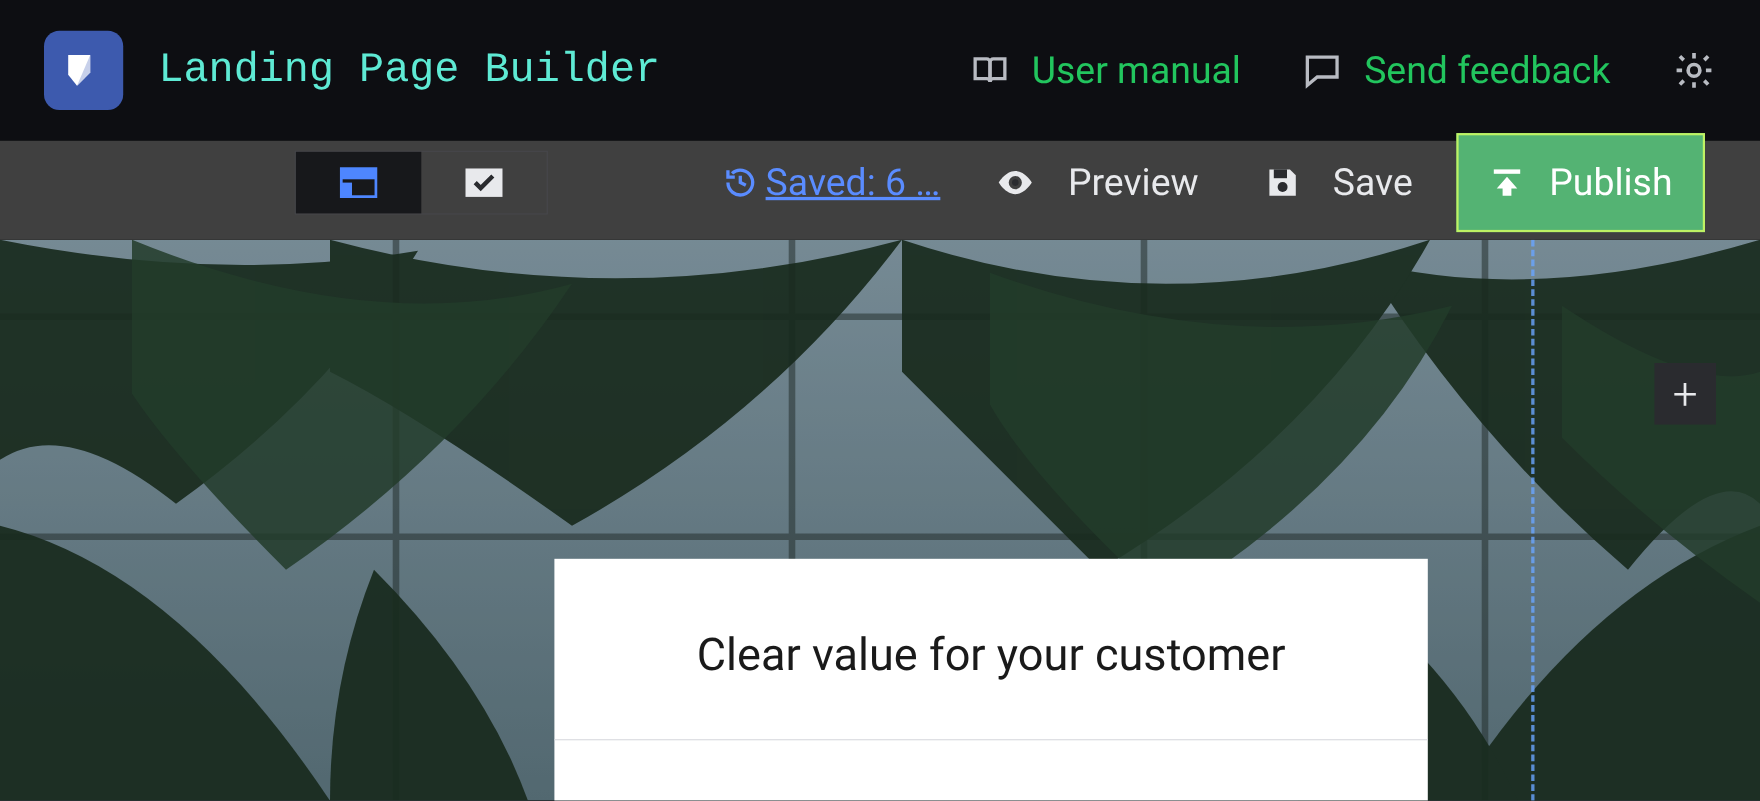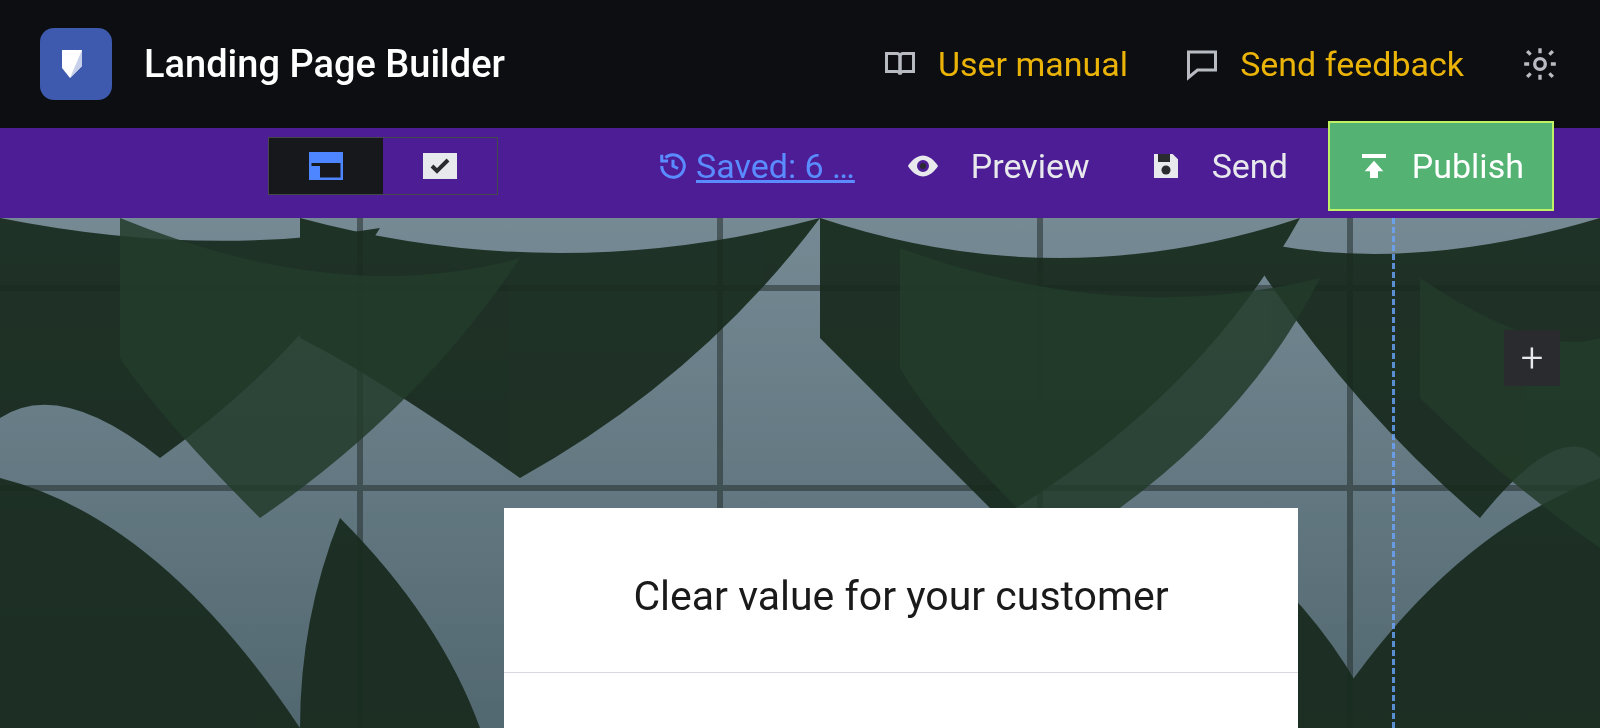--- a/index.html
+++ b/index.html
@@ -17,38 +17,39 @@
   .logo {
     width: 72px; height: 72px;
     background: #3d5aae;
     border-radius: 14px;
     display: flex; align-items: center; justify-content: center;
     margin-right: 32px;
   }
   .app-title {
     font-size: 38px;
     font-weight: 500;
-    color: #ffffff;
+    color: #5eead4;
     flex: 0 0 auto;
+    font-family: Liberation Mono, monospace;
   }
   .header-spacer { flex: 1; }
   .header-link {
     display: flex; align-items: center;
     font-size: 34px;
-    color: #eab308;
+    color: #22c55e;
     margin-left: 56px;
     cursor: pointer;
   }
   .header-link .icon { margin-right: 20px; display:flex; align-items:center;}
   .gear-btn { margin-left: 56px; display:flex; align-items:center; cursor:pointer;}
   
   
   .toolbar {
     height: 90px;
-    background: #4c1d95;
+    background: #404040;
     display: flex;
     align-items: center;
     padding: 0 0 15px 268px;
     color: #d4d6da;
   }
   .view-toggle {
     display: flex;
     border: 1px solid #46474b;
     height: 58px;
   }
@@ -214,21 +215,21 @@
     <span>Preview</span>
   </div>
   <div class="toolbar-btn">
     <span class="icon">
       <svg width="32" height="32" viewBox="0 0 24 24" fill="#e8e9ec">
         <path d="M3 3 h14 l4 4 v14 h-18 z"></path>
         <rect x="6" y="3" width="9" height="6" fill="#2a2b2f"></rect>
         <circle cx="12" cy="15" r="3.4" fill="#2a2b2f"></circle>
       </svg>
     </span>
-    <span>Send</span>
+    <span>Save</span>
   </div>
   <div class="publish-btn">
     <span class="icon">
       <svg width="32" height="32" viewBox="0 0 24 24" fill="#ffffff">
         <rect x="3" y="3" width="18" height="3"></rect>
         <path d="M12 8 l-7 8 h4 v5 h6 v-5 h4 z"></path>
       </svg>
     </span>
     <span>Publish</span>
   </div>

